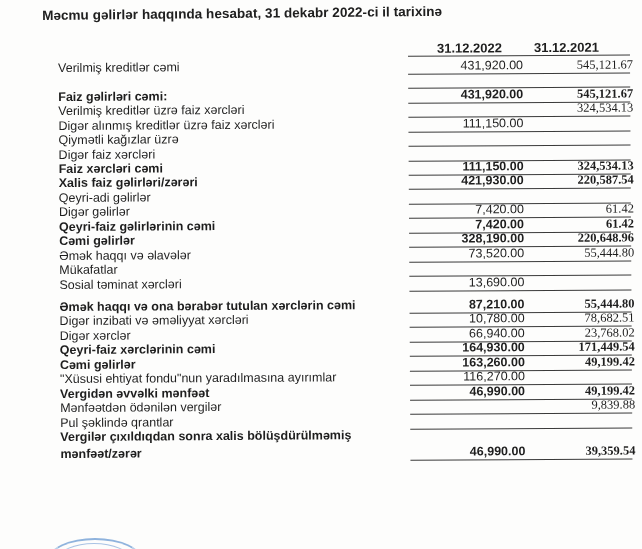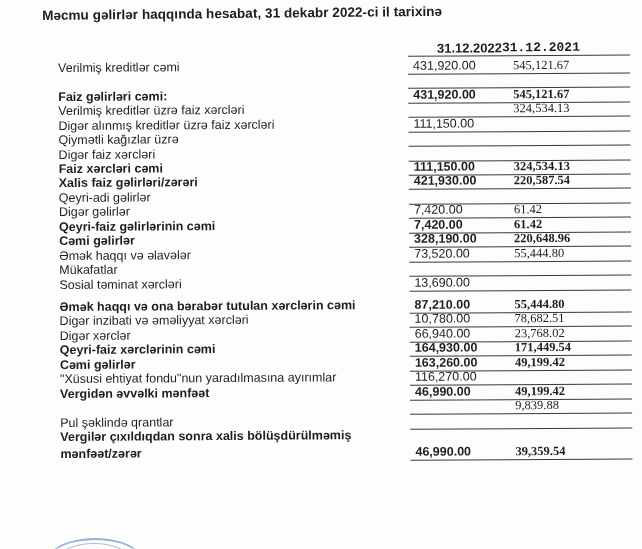--- a/index.html
+++ b/index.html
@@ -17,30 +17,30 @@
       letter-spacing: 0.05px;
     }
     .sheet {
       position: absolute; left: 0; top: 0; width: 642px; height: 549px;
       transform: rotate(-0.35deg); transform-origin: 60px 60px;
     }
     .hdr {
       position: absolute; top: 43px; font-size: 13px; font-weight: bold;
     }
     .hdr.c1 { left: 437px; }
-    .hdr.c2 { left: 502px; font-family: Liberation Mono, monospace; }
+    .hdr.c2 { left: 534px; }
     .row {
       position: absolute; left: 58px; width: 580px; height: 14px;
     }
     .lbl {
       position: absolute; left: 0; top: 0; font-size: 12.5px; white-space: nowrap; line-height: 14px;
     }
     .row.bold .lbl, .row.bold .val { font-weight: bold; }
     .val {
-      position: absolute; top: 0; font-size: 12.5px; text-align: left; line-height: 14px;
+      position: absolute; top: 0; font-size: 12.5px; text-align: right; line-height: 14px;
     }
     .val.c1 { left: 355px; width: 110px; }
     .val.c2 { left: 455px; width: 120px; font-family: Liberation Serif, serif; }
     .rule {
       position: absolute; height: 1px; background: #3a3a3a;
     }
     .rule.full { left: 408px; width: 222px; }
     .stamp {
       position: absolute; left: 48px; top: 538px; width: 90px; height: 40px;
       border: 2px solid #8fb3dd; border-radius: 50%;
@@ -194,20 +194,21 @@
         <span class="val c2"></span>
       </div>
       <div class="rule full" style="top: 387px;"></div>
       <div class="row bold" style="top: 387px;">
         <span class="lbl">Vergidən əvvəlki mənfəət</span>
         <span class="val c1">46,990.00</span>
         <span class="val c2">49,199.42</span>
       </div>
       <div class="rule full" style="top: 402px;"></div>
       <div class="row" style="top: 401px;">
+        <span class="lbl">Mənfəətdən ödənilən vergilər</span>
         <span class="val c1"></span>
         <span class="val c2">9,839.88</span>
       </div>
       <div class="rule full" style="top: 416px;"></div>
       <div class="row" style="top: 416px;">
         <span class="lbl">Pul şəklində qrantlar</span>
         <span class="val c1"></span>
         <span class="val c2"></span>
       </div>
       <div class="rule full" style="top: 431px;"></div>

